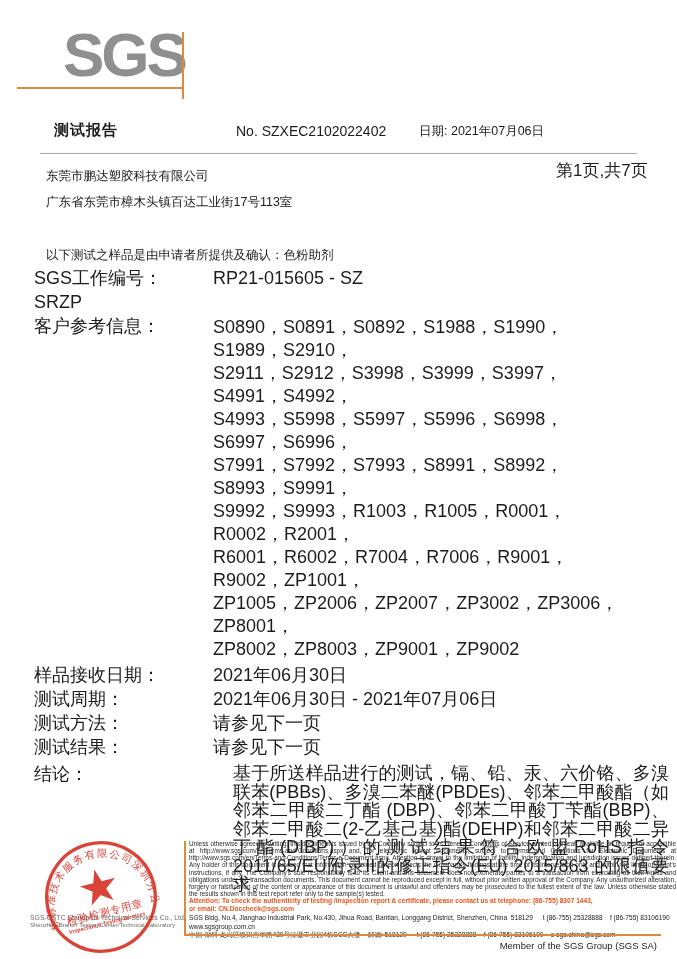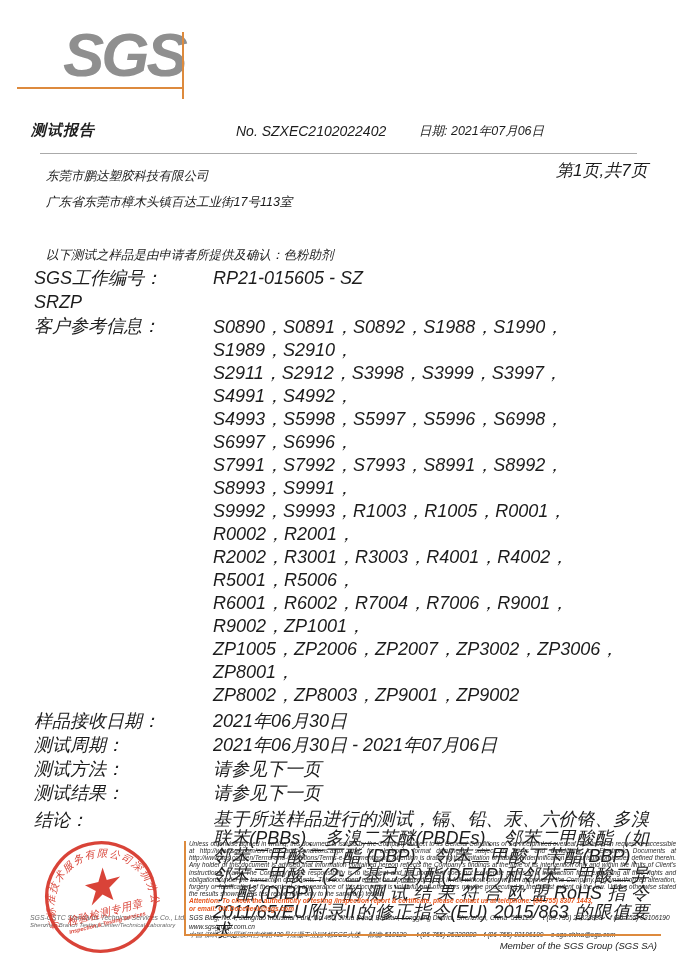--- a/index.html
+++ b/index.html
@@ -1,46 +1,46 @@
 <!DOCTYPE html>
 <html><head>
 <meta charset="utf-8">
 <style>
   html,body { margin:0; padding:0; background:#ffffff; }
   .page {
     position:relative; width:677px; height:959px; background:#ffffff;
-    font-family:"Liberation Sans", sans-serif; color:#1c1c1c; overflow:hidden;font-style:italic;
+    font-family:"Liberation Sans", sans-serif; color:#1c1c1c; overflow:hidden;
   }
   
   .logo-sgs {
     position:absolute; left:63px; top:24px; font-size:62px; font-weight:bold;
     letter-spacing:-3px; color:#8f8f8f; line-height:62px;
   }
   .logo-hline { position:absolute; left:17px; top:87px; width:166px; height:2px; background:#dd8a3d; }
   .logo-vline { position:absolute; left:182px; top:32px; width:2px; height:67px; background:#dd8a3d; }
 
   .title-row { position:absolute; left:0; top:121px; width:677px; height:20px; }
-  .report-title { position:absolute; left:31px; top:0; font-size:15px; font-weight:bold; letter-spacing:1px; }
+  .report-title { position:absolute; left:54px; top:0; font-size:15px; font-weight:bold; letter-spacing:1px; }
   .report-no    { position:absolute; left:236px; top:2px; font-size:14px; }
   .report-date  { position:absolute; left:419px; top:2px; font-size:12.5px; }
   .report-page  { position:absolute; left:556px; top:2px; font-size:17px;margin-top:36px; }
   .head-rule { position:absolute; left:40px; top:153px; width:597px; height:1px; background:#aaaaaa; }
 
   
   .applicant { position:absolute; left:46px; top:163px; font-size:12.5px; line-height:26px; }
 
   
   .sample-statement { position:absolute; left:46px; top:247px; font-size:12.5px; }
 
   
   .fields { position:absolute; left:34px; top:268px; width:596px; font-size:18px; }
   .frow { display:grid; grid-template-columns:179px 1fr; margin-bottom:4px; line-height:20px; }
   .frow .flabel { white-space:nowrap; }
   .codes div { line-height:23px; }
-  .conclusion-row { margin-top:7px; }
+  .conclusion-row { margin-top:7px;gap:20px; }
   .conclusion { width:436px; line-height:18.5px; text-align:justify; }
 
   
   .footer-vline { position:absolute; left:184px; top:841px; width:2px; height:94px; background:#dd8a3d; }
   .footer-hline { position:absolute; left:184px; top:934px; width:477px; height:2px; background:#dd8a3d; }
 
   .legal-block { position:absolute; left:189px; top:840px; width:487px; }
   .legal-text { font-size:6.4px; line-height:7.15px; text-align:justify; color:#2b2b2b; }
   .attention-text { font-size:6.6px; line-height:7.4px; color:#e8551c; font-weight:bold; }
   .addr-block { margin-top:2px; color:#222; }
@@ -91,21 +91,20 @@
     </div>
 
     <div class="frow">
       <span class="flabel">客户参考信息：</span>
       <span class="fvalue codes">
         <div>S0890，S0891，S0892，S1988，S1990，S1989，S2910，</div>
         <div>S2911，S2912，S3998，S3999，S3997，S4991，S4992，</div>
         <div>S4993，S5998，S5997，S5996，S6998，S6997，S6996，</div>
         <div>S7991，S7992，S7993，S8991，S8992，S8993，S9991，</div>
         <div>S9992，S9993，R1003，R1005，R0001，R0002，R2001，</div>
-        <div>R2002，R3001，R3003，R4001，R4002，R5001，R5006，</div>
         <div>R6001，R6002，R7004，R7006，R9001，R9002，ZP1001，</div>
         <div>ZP1005，ZP2006，ZP2007，ZP3002，ZP3006，ZP8001，</div>
         <div>ZP8002，ZP8003，ZP9001，ZP9002</div>
       </span>
     </div>
 
     <div class="frow">
       <span class="flabel">样品接收日期：</span>
       <span class="fvalue">2021年06月30日</span>
     </div>

